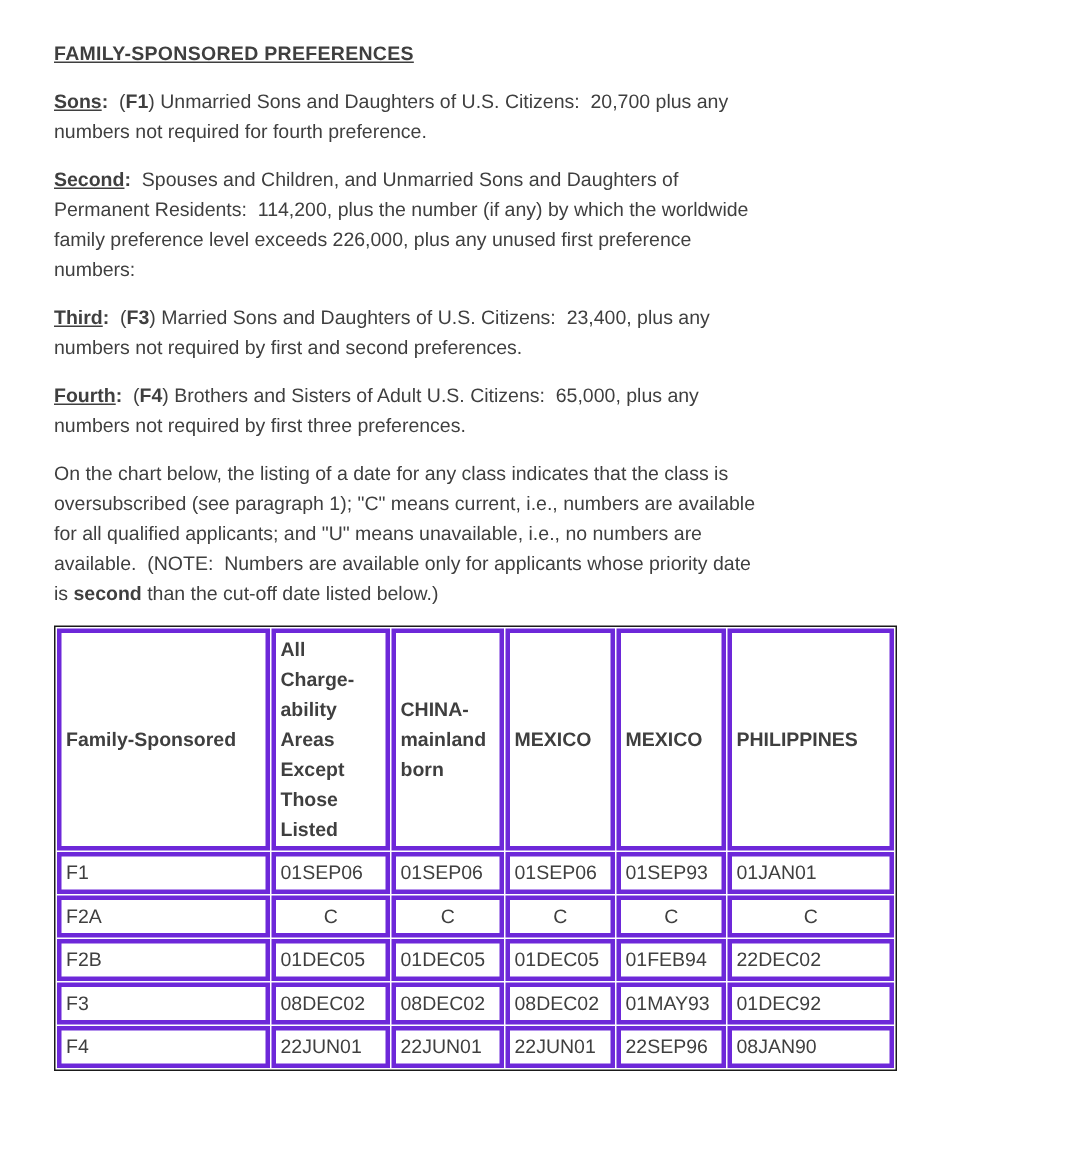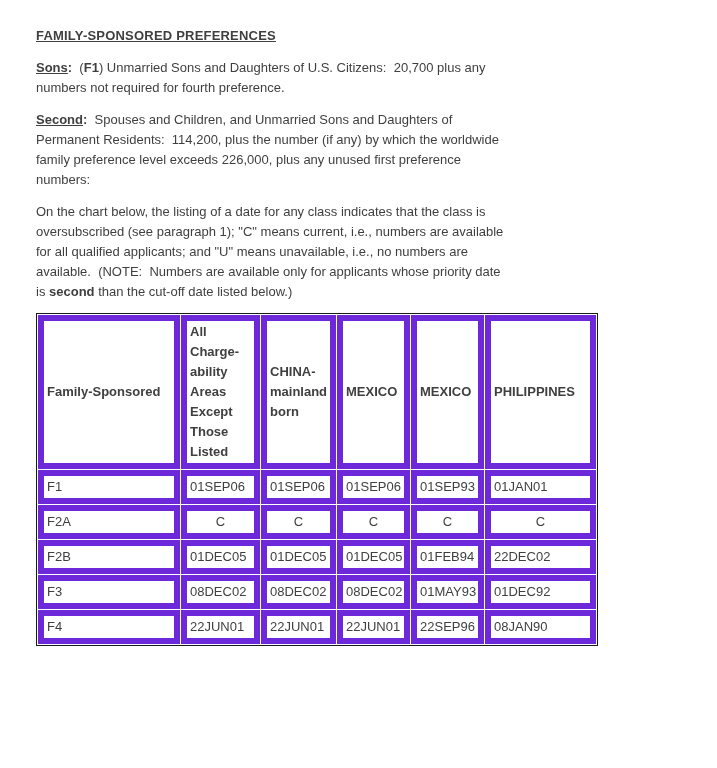--- a/index.html
+++ b/index.html
@@ -17,21 +17,21 @@
   table.cutoff {
     margin-top: 11px;
     border-collapse: separate;
     border-spacing: 1px;
     table-layout: fixed;
     width: 553px;
     border: 1px solid #1a1a1a;
     background: #ffffff;
   }
   table.cutoff th, table.cutoff td {
-    border: 6px solid #6d28d9;
+    border: 3px solid #6d28d9;
     padding: 1px 3px;
     text-align: left;
     vertical-align: middle;
     overflow: hidden;
   }
   table.cutoff th { font-weight: bold; white-space: pre-wrap; }
   table.cutoff td { height: 24px; }
   table.cutoff td.center { text-align: center; }
 </style>
 </head>
@@ -40,20 +40,24 @@
 <div class="content">
 
   <div class="title">FAMILY-SPONSORED PREFERENCES</div>
 
   <p class="para"><span class="b u">Sons</span><span class="b">:</span><span>  (</span><span class="b">F1</span><span>) Unmarried Sons and Daughters of U.S. Citizens:  20,700 plus any
 numbers not required for fourth preference.</span></p>
   <p class="para"><span class="b u">Second</span><span class="b">:</span><span>  Spouses and Children, and Unmarried Sons and Daughters of
 Permanent Residents:  114,200, plus the number (if any) by which the worldwide
 family preference level exceeds 226,000, plus any unused first preference
 numbers:</span></p>
+  <p class="para"><span class="b u">Third</span><span class="b">:</span><span>  (</span><span class="b">F3</span><span>) Married Sons and Daughters of U.S. Citizens:  23,400, plus any
+numbers not required by first and second preferences.</span></p>
+  <p class="para"><span class="b u">Fourth</span><span class="b">:</span><span>  (</span><span class="b">F4</span><span>) Brothers and Sisters of Adult U.S. Citizens:  65,000, plus any
+numbers not required by first three preferences.</span></p>
   <p class="para"><span>On the chart below, the listing of a date for any class indicates that the class is
 oversubscribed (see paragraph 1); "C" means current, i.e., numbers are available
 for all qualified applicants; and "U" means unavailable, i.e., no numbers are
 available.  (NOTE:  Numbers are available only for applicants whose priority date
 is </span><span class="b">second</span><span> than the cut-off date listed below.)</span></p>
 
   <table class="cutoff">
     <colgroup>
       <col style="width:142px">
         <col style="width:79px">

